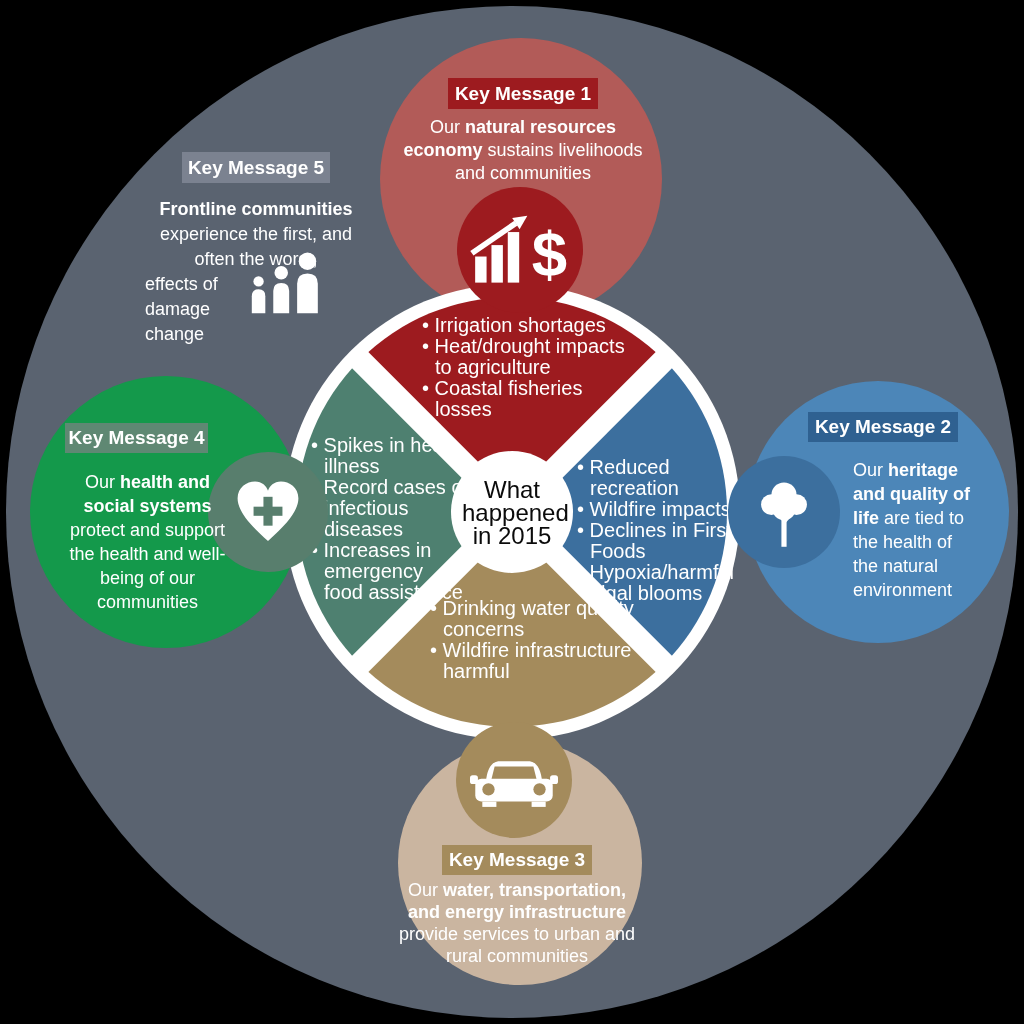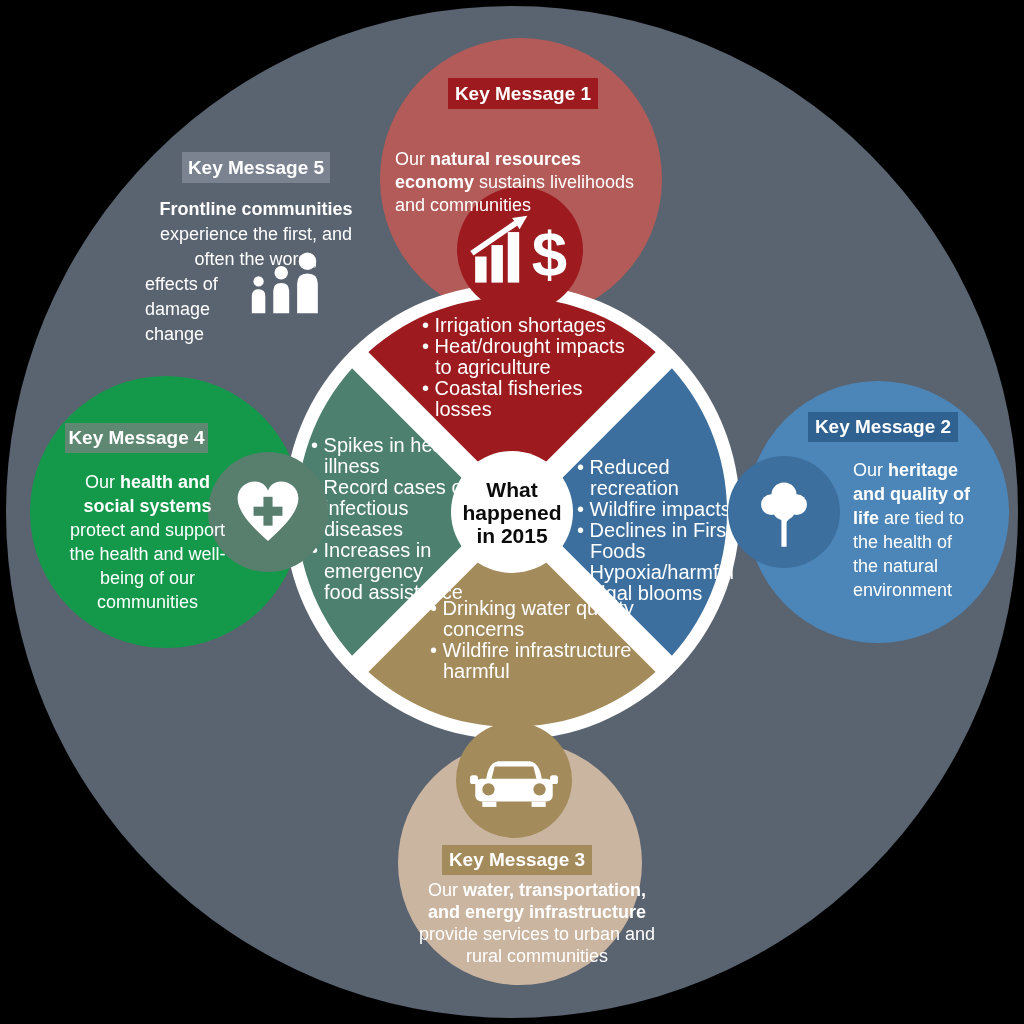--- a/index.html
+++ b/index.html
@@ -26,21 +26,21 @@
       #a48b5c 90deg 180deg,    
       #4e8070 180deg 270deg,   
       #9d1b1f 270deg 360deg);  
   }
   .divider{position:absolute;left:50%;top:50%;width:452px;height:23px;background:#fff;}
   .divider.a{transform:translate(-50%,-50%) rotate(45deg);}
   .divider.b{transform:translate(-50%,-50%) rotate(-45deg);}
   .center-circle{position:absolute;left:50%;top:50%;transform:translate(-50%,-50%);
     width:122px;height:122px;border-radius:50%;background:#fff;
     display:flex;align-items:center;justify-content:center;text-align:center;}
-  .center-label{width:100px;font-size:21px;line-height:23px;font-weight:bold;color:#0b0b0b;}
+  .center-label{width:100px;font-size:24px;line-height:23px;font-weight:normal;color:#0b0b0b;}
   
   .q-list{position:absolute;z-index:3;margin:0;padding:0;list-style:none;
     color:#fff;font-size:20px;line-height:21px;}
   .q-list li{padding-left:13px;text-indent:-13px;white-space:pre-line;}
   .q-economy{left:422px;top:315px;width:215px;}
   .q-nature{left:577px;top:457px;width:182px;}
   .q-infra{left:430px;top:598px;width:206px;}
   .q-health{left:311px;top:435px;width:172px;}
   
   .icon-circle{position:absolute;border-radius:50%;z-index:4;
@@ -52,23 +52,23 @@
   
   .km-box{position:absolute;z-index:5;display:flex;align-items:center;justify-content:center;
     color:#fff;font-weight:bold;font-size:19px;}
   .box1{left:448px;top:78px;width:150px;height:31px;background:#9d1b1f;}
   .box2{left:808px;top:412px;width:150px;height:30px;background:#2f6191;}
   .box3{left:442px;top:845px;width:150px;height:30px;background:#a48b5c;}
   .box4{left:65px;top:423px;width:143px;height:30px;background:#5f8873;}
   .box5{left:182px;top:152px;width:148px;height:31px;background:#7b8290;}
   
   .km-body{position:absolute;z-index:5;color:#fff;font-size:18px;}
-  .body1{left:395px;top:116px;width:256px;line-height:23px;text-align:left;margin-top:32px;}
+  .body1{left:395px;top:116px;width:256px;line-height:23px;text-align:center;}
   .body2{left:853px;top:458px;width:128px;line-height:24px;text-align:left;}
-  .body3{left:392px;top:879px;width:250px;line-height:22px;text-align:center;margin-left:20px;}
+  .body3{left:392px;top:879px;width:250px;line-height:22px;text-align:center;}
   .body4{left:60px;top:470px;width:175px;line-height:24px;text-align:center;}
   .body5a{left:145px;top:197px;width:222px;line-height:25px;text-align:center;}
   .body5b{left:145px;top:272px;width:100px;line-height:25px;text-align:left;}
   .km-body b{font-weight:bold;}
   .people-wrap{position:absolute;left:246px;top:248px;z-index:5;}
 </style>
 </head>
 <body>
 
 <div id="stage">

